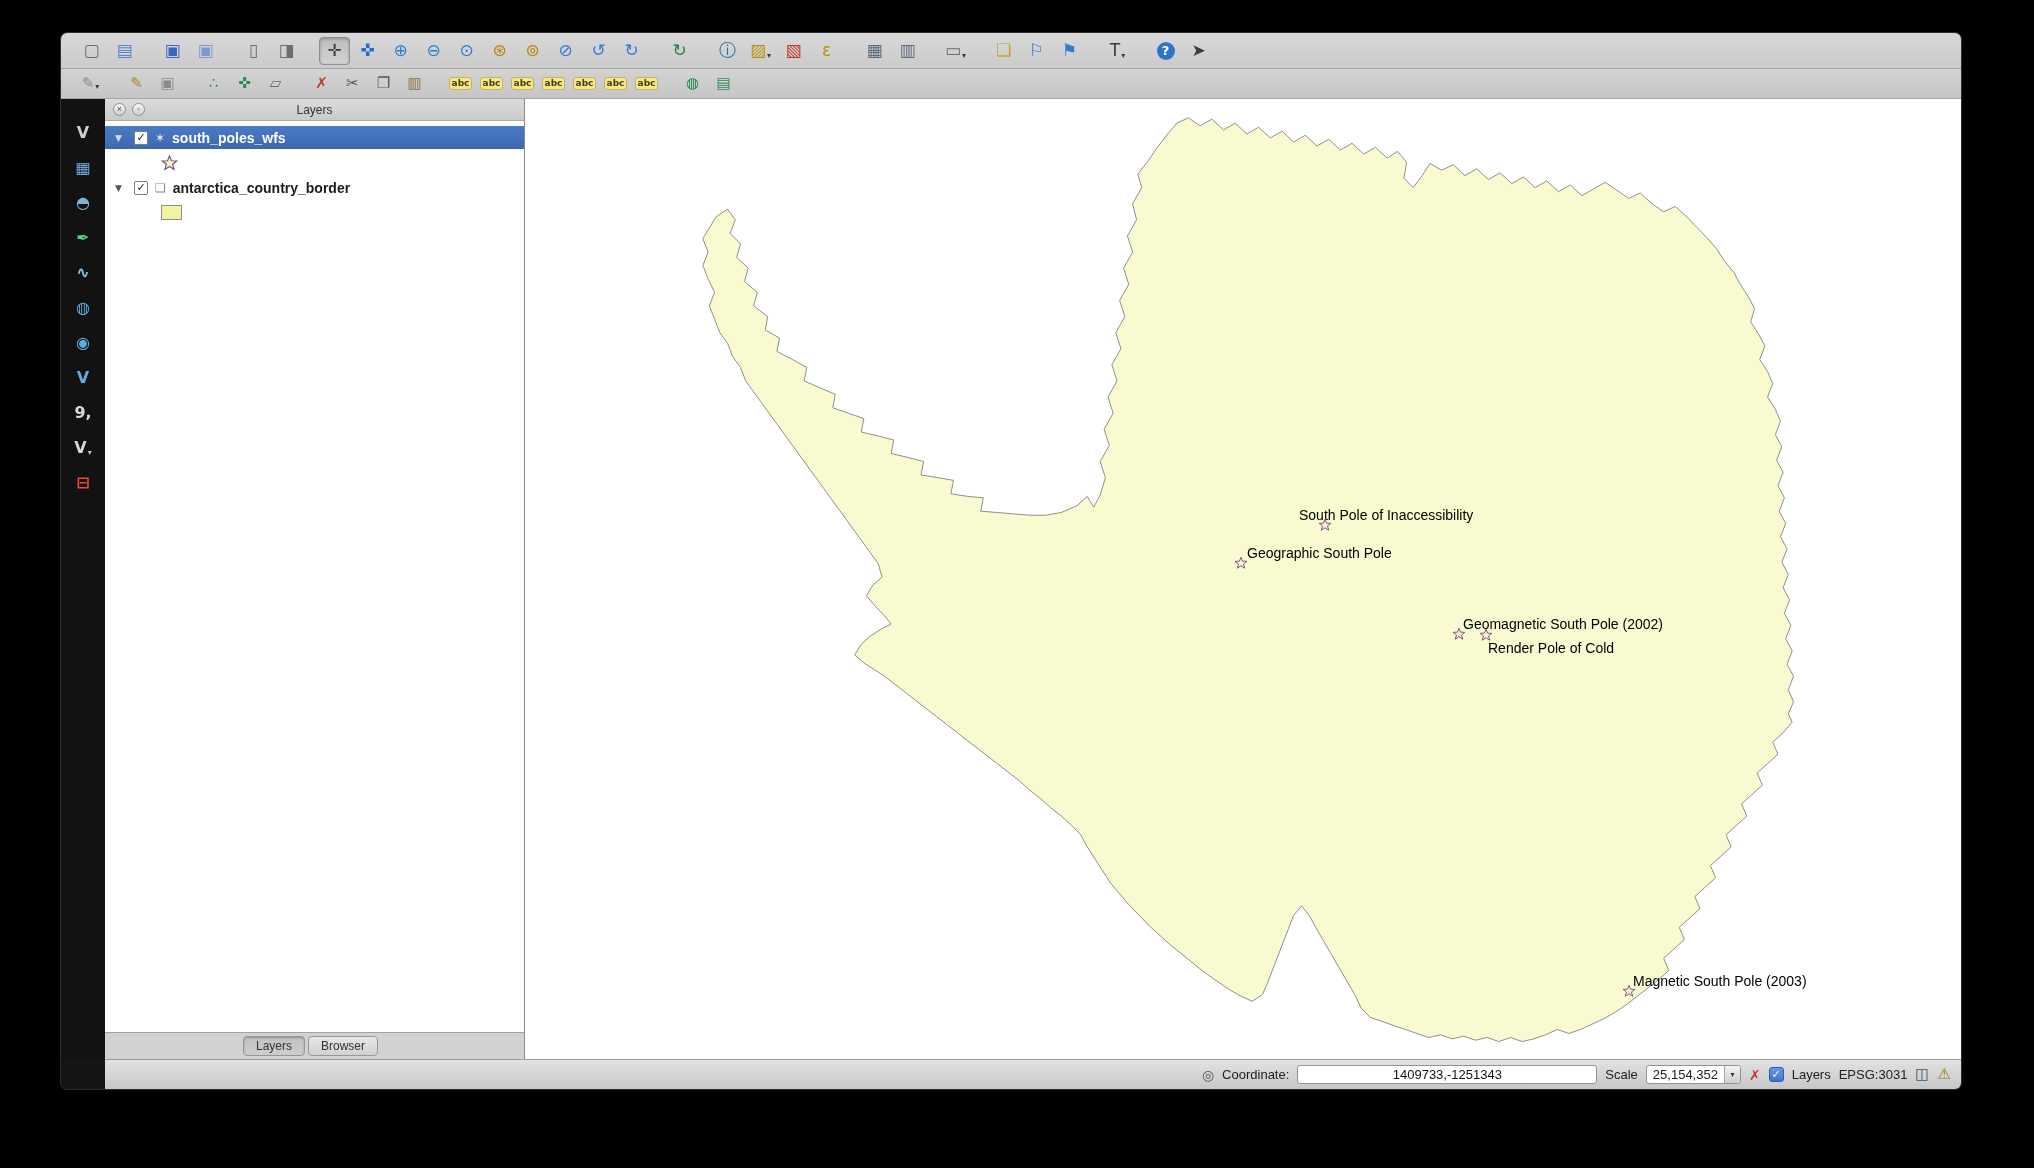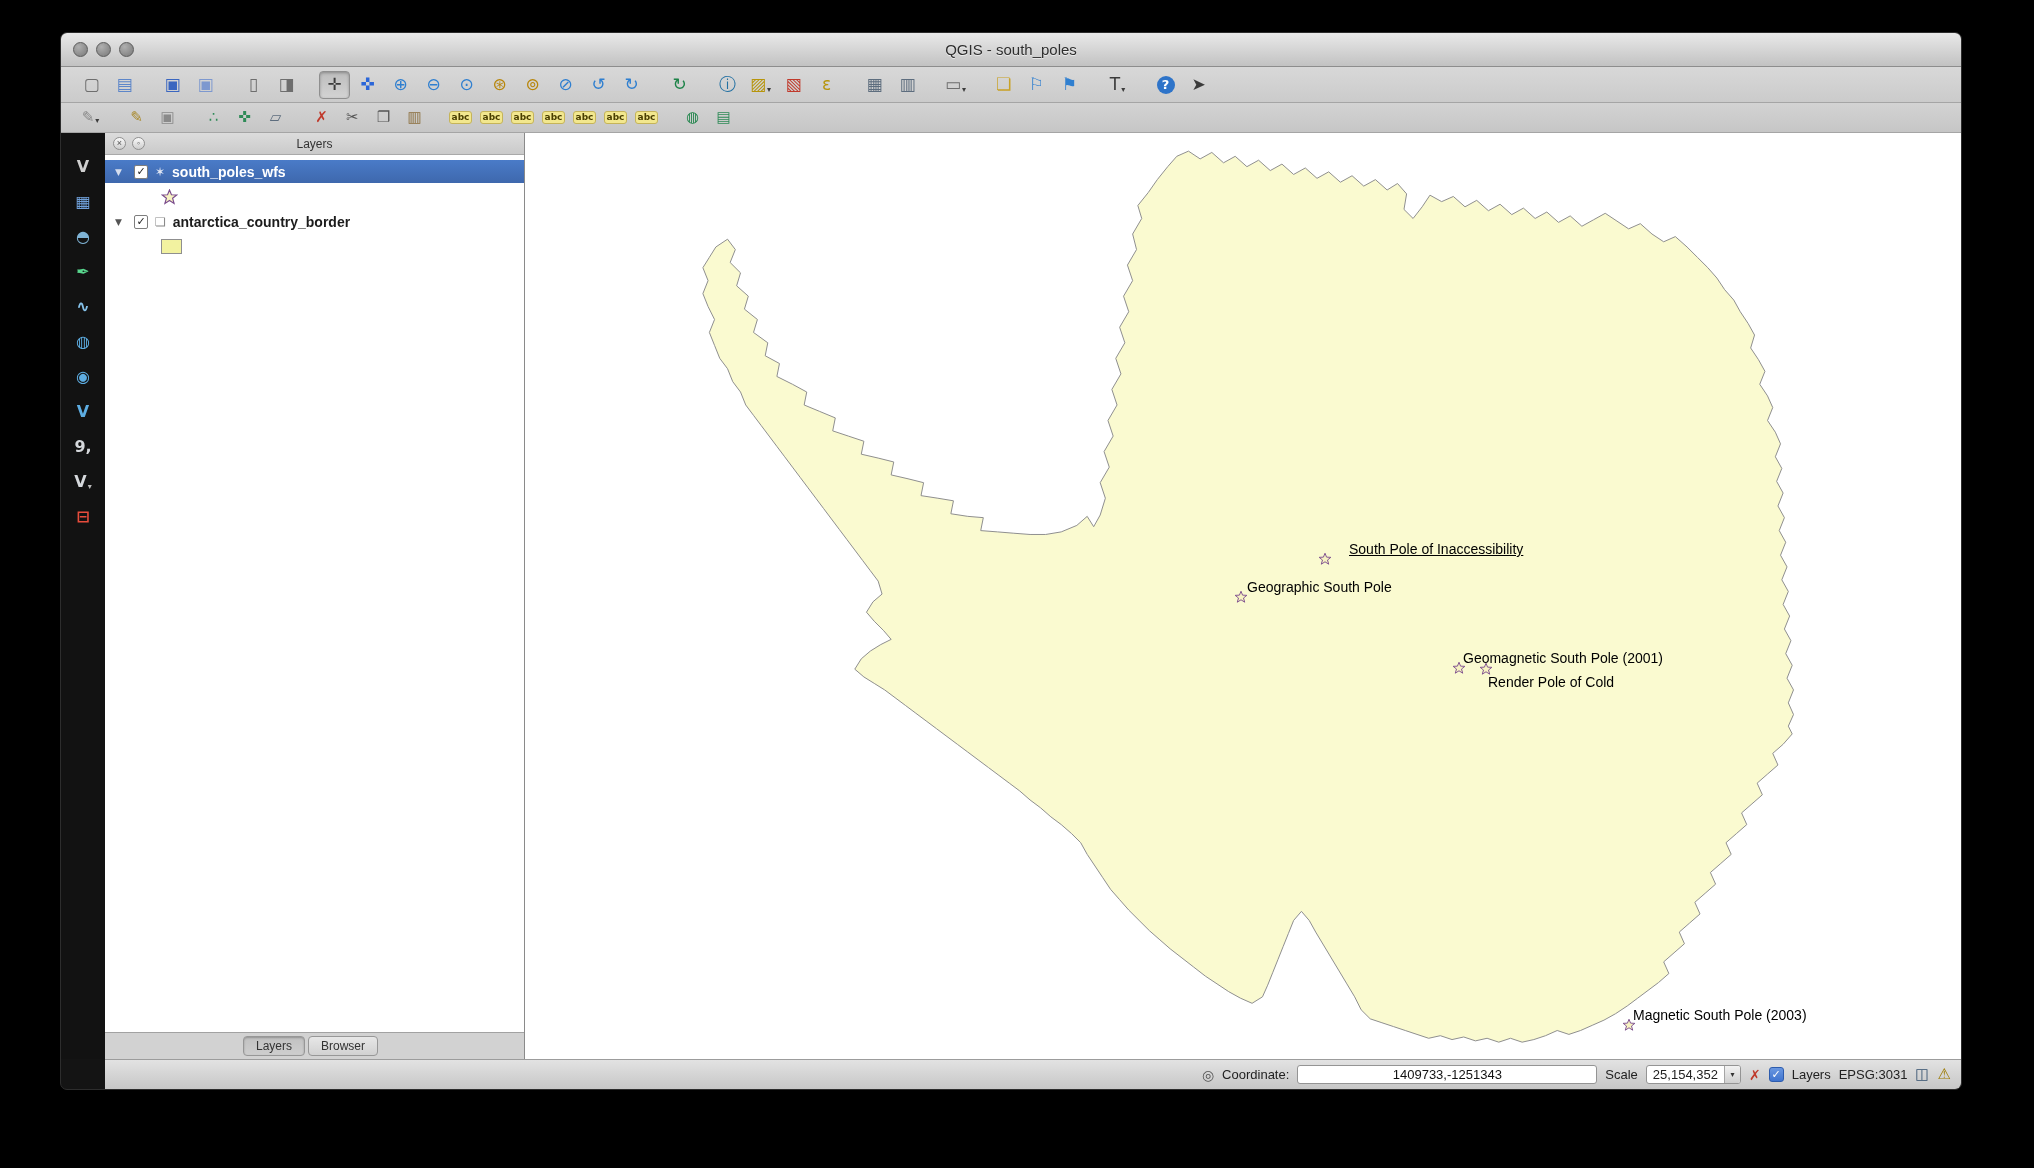--- a/index.html
+++ b/index.html
@@ -92,28 +92,20 @@
   .combo-btn { width:16px; background:linear-gradient(#f2f2f2,#cfcfcf); border-left:1px solid #a5a5a5;
                font-size:8px; display:flex; align-items:center; justify-content:center; color:#333; font-family:"DejaVu Sans",sans-serif; }
   .sb-check { width:15px; height:15px; border-radius:3px; background:linear-gradient(#6a97e0,var(--check_blue,#3f74cf));
               border:1px solid #2d5cae; color:#fff; font-size:11px; line-height:13px; text-align:center; font-family:"DejaVu Sans",sans-serif; }
 </style>
 </head>
 <body>
 
 <div class="window">
 
-  <div class="titlebar">
-    <div class="traffic">
-      <span class="tl"></span>
-      <span class="tl"></span>
-      <span class="tl"></span>
-    </div>
-    <div class="title">QGIS - south_poles</div>
-  </div>
 
   <div class="toolbar toolbar-main">
 
   <button class="tb-icon">
         <span class="glyph" style="color: rgb(110, 110, 110);">▢</span>
 
       </button>
       <button class="tb-icon">
         <span class="glyph" style="color: rgb(93, 134, 201);">▤</span>
 
@@ -402,33 +394,33 @@
 
     <div class="map-canvas">
       <svg class="antarctica" viewBox="0 0 1106 715" preserveAspectRatio="none">
         <path d="M 156 82 L 162 90 L 158 100 L 166 108 L 163 118 L 172 126 L 169 136 L 179 144 L 176 154 L 187 162 L 185 172 L 196 178 L 194 188 L 206 194 L 217 200 L 215 210 L 227 215 L 239 220 L 237 230 L 249 234 L 261 238 L 259 248 L 272 251 L 284 254 L 282 264 L 295 267 L 307 270 L 305 280 L 318 282 L 330 284 L 328 294 L 341 296 L 353 297 L 351 307 L 364 308 L 376 309 L 389 310 L 401 310 L 413 308 L 425 303 L 433 296 L 438 304 L 443 295 L 447 282 L 443 270 L 450 258 L 446 246 L 453 234 L 449 222 L 456 210 L 452 198 L 459 186 L 455 174 L 462 162 L 458 150 L 465 138 L 461 126 L 468 114 L 464 102 L 471 90 L 468 78 L 475 66 L 472 56 L 480 46 L 487 36 L 495 26 L 502 18 L 511 14 L 520 20 L 529 15 L 538 23 L 547 18 L 556 26 L 565 21 L 574 29 L 583 24 L 592 32 L 601 27 L 610 35 L 619 30 L 628 38 L 637 33 L 646 41 L 655 36 L 664 44 L 672 39 L 679 47 L 677 59 L 684 66 L 691 57 L 697 48 L 706 53 L 715 49 L 724 57 L 733 52 L 742 60 L 751 55 L 760 63 L 769 58 L 778 66 L 787 61 L 796 69 L 805 64 L 814 72 L 823 67 L 832 62 L 841 68 L 850 74 L 859 70 L 868 78 L 877 84 L 886 80 L 895 88 L 903 96 L 911 104 L 918 112 L 924 121 L 931 129 L 936 138 L 942 147 L 947 156 L 944 166 L 950 175 L 955 184 L 951 194 L 957 203 L 961 212 L 957 222 L 963 231 L 967 240 L 963 250 L 968 259 L 964 269 L 969 278 L 965 288 L 970 297 L 966 307 L 971 316 L 967 326 L 972 335 L 968 345 L 973 354 L 969 364 L 974 373 L 970 383 L 975 392 L 971 402 L 976 411 L 972 421 L 977 430 L 973 440 L 977 449 L 973 458 L 976 464 L 969 472 L 961 479 L 965 488 L 957 495 L 949 502 L 953 511 L 945 518 L 937 525 L 941 534 L 933 541 L 925 548 L 929 557 L 921 564 L 913 571 L 917 580 L 909 587 L 901 594 L 905 603 L 897 610 L 889 617 L 893 626 L 885 633 L 877 640 L 881 649 L 873 656 L 865 662 L 857 668 L 849 674 L 840 680 L 831 685 L 822 689 L 813 693 L 804 696 L 795 693 L 786 697 L 777 700 L 768 702 L 759 699 L 750 702 L 741 699 L 732 701 L 723 698 L 714 700 L 705 697 L 696 699 L 687 696 L 678 693 L 669 690 L 660 687 L 651 684 L 644 677 L 639 667 L 633 657 L 627 647 L 621 637 L 615 627 L 609 617 L 604 608 L 598 601 L 592 608 L 588 618 L 584 628 L 580 638 L 576 648 L 572 658 L 568 667 L 560 672 L 551 668 L 542 663 L 533 657 L 524 651 L 515 644 L 506 637 L 497 630 L 489 623 L 481 616 L 473 608 L 465 600 L 458 592 L 451 584 L 445 575 L 439 566 L 433 557 L 428 548 L 421 541 L 413 534 L 405 528 L 397 521 L 389 515 L 381 508 L 373 502 L 365 496 L 357 490 L 349 484 L 341 478 L 333 472 L 325 466 L 317 460 L 309 454 L 301 448 L 293 442 L 285 436 L 277 430 L 269 425 L 261 420 L 254 414 L 259 406 L 266 400 L 274 395 L 282 391 L 276 384 L 269 377 L 263 370 L 268 362 L 275 356 L 272 346 L 266 338 L 260 330 L 254 322 L 248 314 L 242 306 L 236 298 L 230 290 L 224 282 L 218 274 L 212 266 L 206 258 L 200 250 L 194 242 L 188 234 L 182 226 L 176 218 L 170 210 L 166 200 L 160 192 L 156 182 L 150 174 L 146 164 L 142 154 L 146 144 L 141 134 L 137 124 L 141 114 L 137 104 L 142 96 L 147 88 Z"></path>
       </svg>
       <div class="map-labels">
           <div class="map-feature">
           <svg class="star-marker" width="13" height="13" viewBox="0 0 14 14" style="left: 800px; top: 426px;">
             <path d="M7 0.8 L8.7 5 L13.3 5.2 L9.7 8.1 L11 12.6 L7 10 L3 12.6 L4.3 8.1 L0.7 5.2 L5.3 5 Z"></path>
           </svg>
-          <span class="map-label-text" style="left: 824px; top: 408px; text-decoration: underline;">South Pole of Inaccessibility</span>
+          <span class="map-label-text" style="left: 774px; top: 408px;">South Pole of Inaccessibility</span>
         </div>
           <div class="map-feature">
           <svg class="star-marker" width="13" height="13" viewBox="0 0 14 14" style="left: 716px; top: 464px;">
             <path d="M7 0.8 L8.7 5 L13.3 5.2 L9.7 8.1 L11 12.6 L7 10 L3 12.6 L4.3 8.1 L0.7 5.2 L5.3 5 Z"></path>
           </svg>
           <span class="map-label-text" style="left: 722px; top: 446px;">Geographic South Pole</span>
         </div>
           <div class="map-feature">
           <svg class="star-marker" width="13" height="13" viewBox="0 0 14 14" style="left: 934px; top: 535px;">
             <path d="M7 0.8 L8.7 5 L13.3 5.2 L9.7 8.1 L11 12.6 L7 10 L3 12.6 L4.3 8.1 L0.7 5.2 L5.3 5 Z"></path>
           </svg>
-          <span class="map-label-text" style="left: 938px; top: 517px;">Geomagnetic South Pole (2001)</span>
+          <span class="map-label-text" style="left: 938px; top: 517px;">Geomagnetic South Pole (2002)</span>
         </div>
           <div class="map-feature">
           <svg class="star-marker" width="13" height="13" viewBox="0 0 14 14" style="left: 961px; top: 536px;">
             <path d="M7 0.8 L8.7 5 L13.3 5.2 L9.7 8.1 L11 12.6 L7 10 L3 12.6 L4.3 8.1 L0.7 5.2 L5.3 5 Z"></path>
           </svg>
           <span class="map-label-text" style="left: 963px; top: 541px;">Render Pole of Cold</span>
         </div>
           <div class="map-feature">
           <svg class="star-marker" width="13" height="13" viewBox="0 0 14 14" style="left: 1104px; top: 892px;">
             <path d="M7 0.8 L8.7 5 L13.3 5.2 L9.7 8.1 L11 12.6 L7 10 L3 12.6 L4.3 8.1 L0.7 5.2 L5.3 5 Z"></path>

